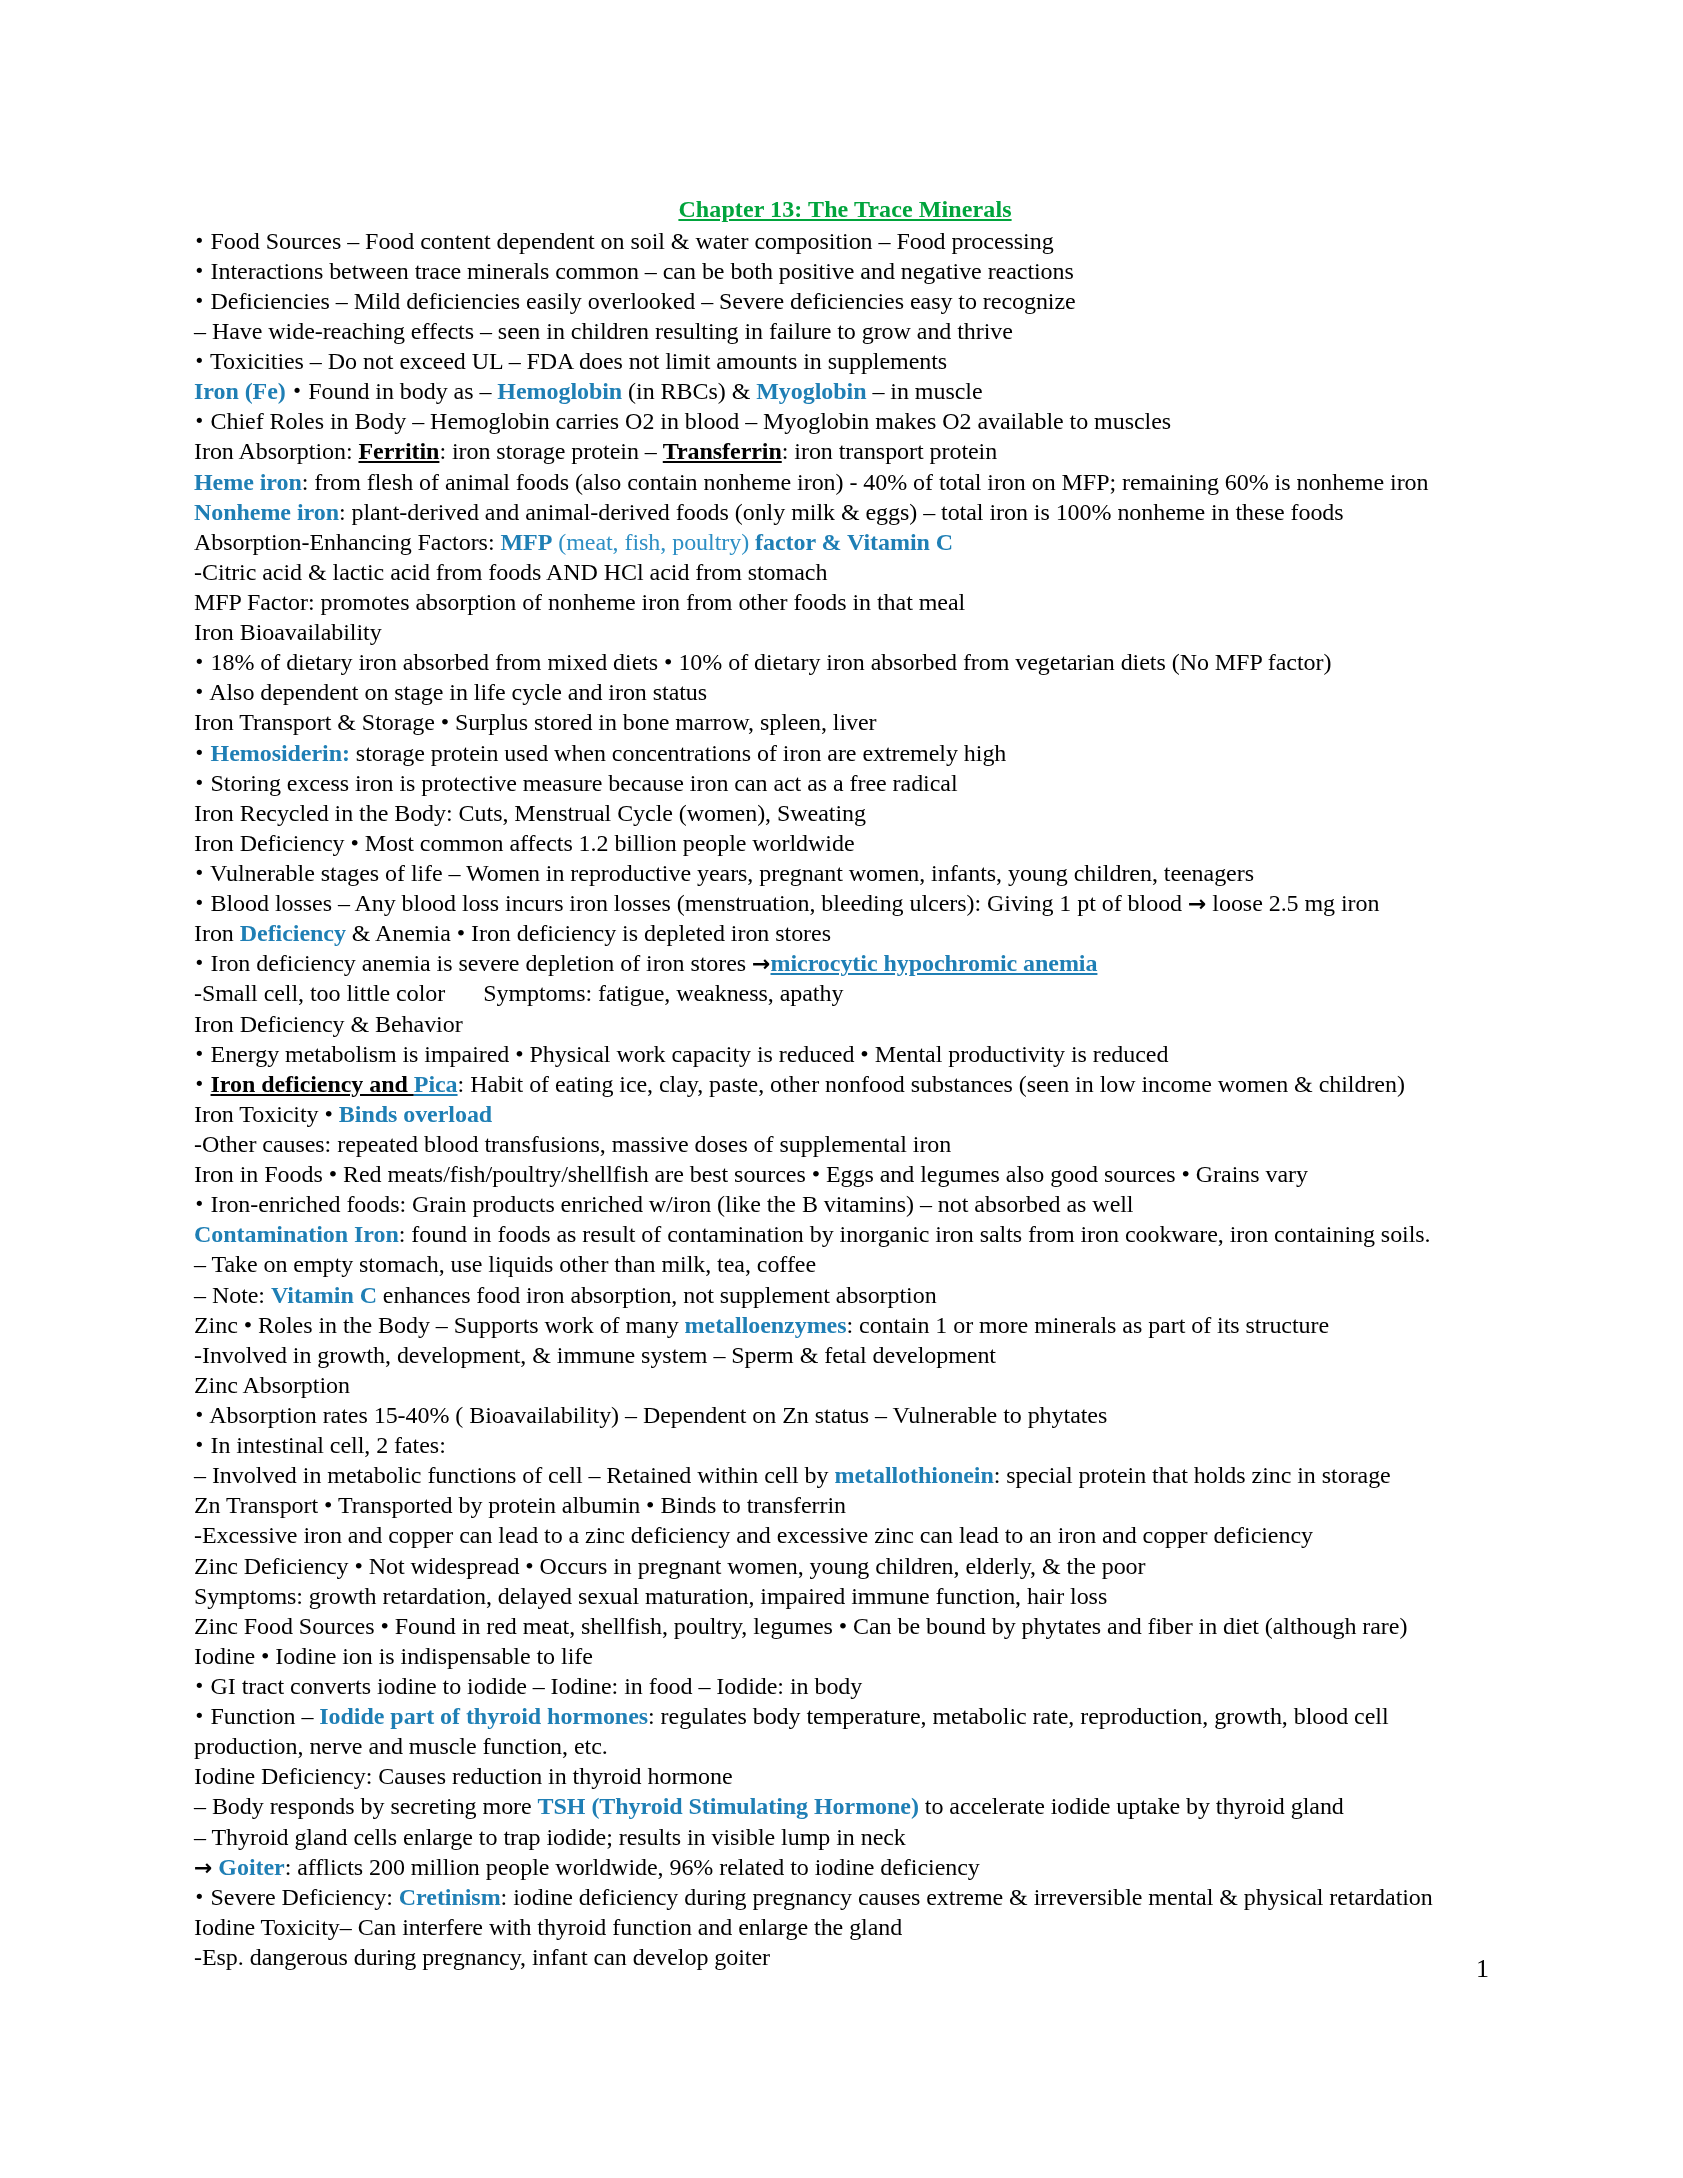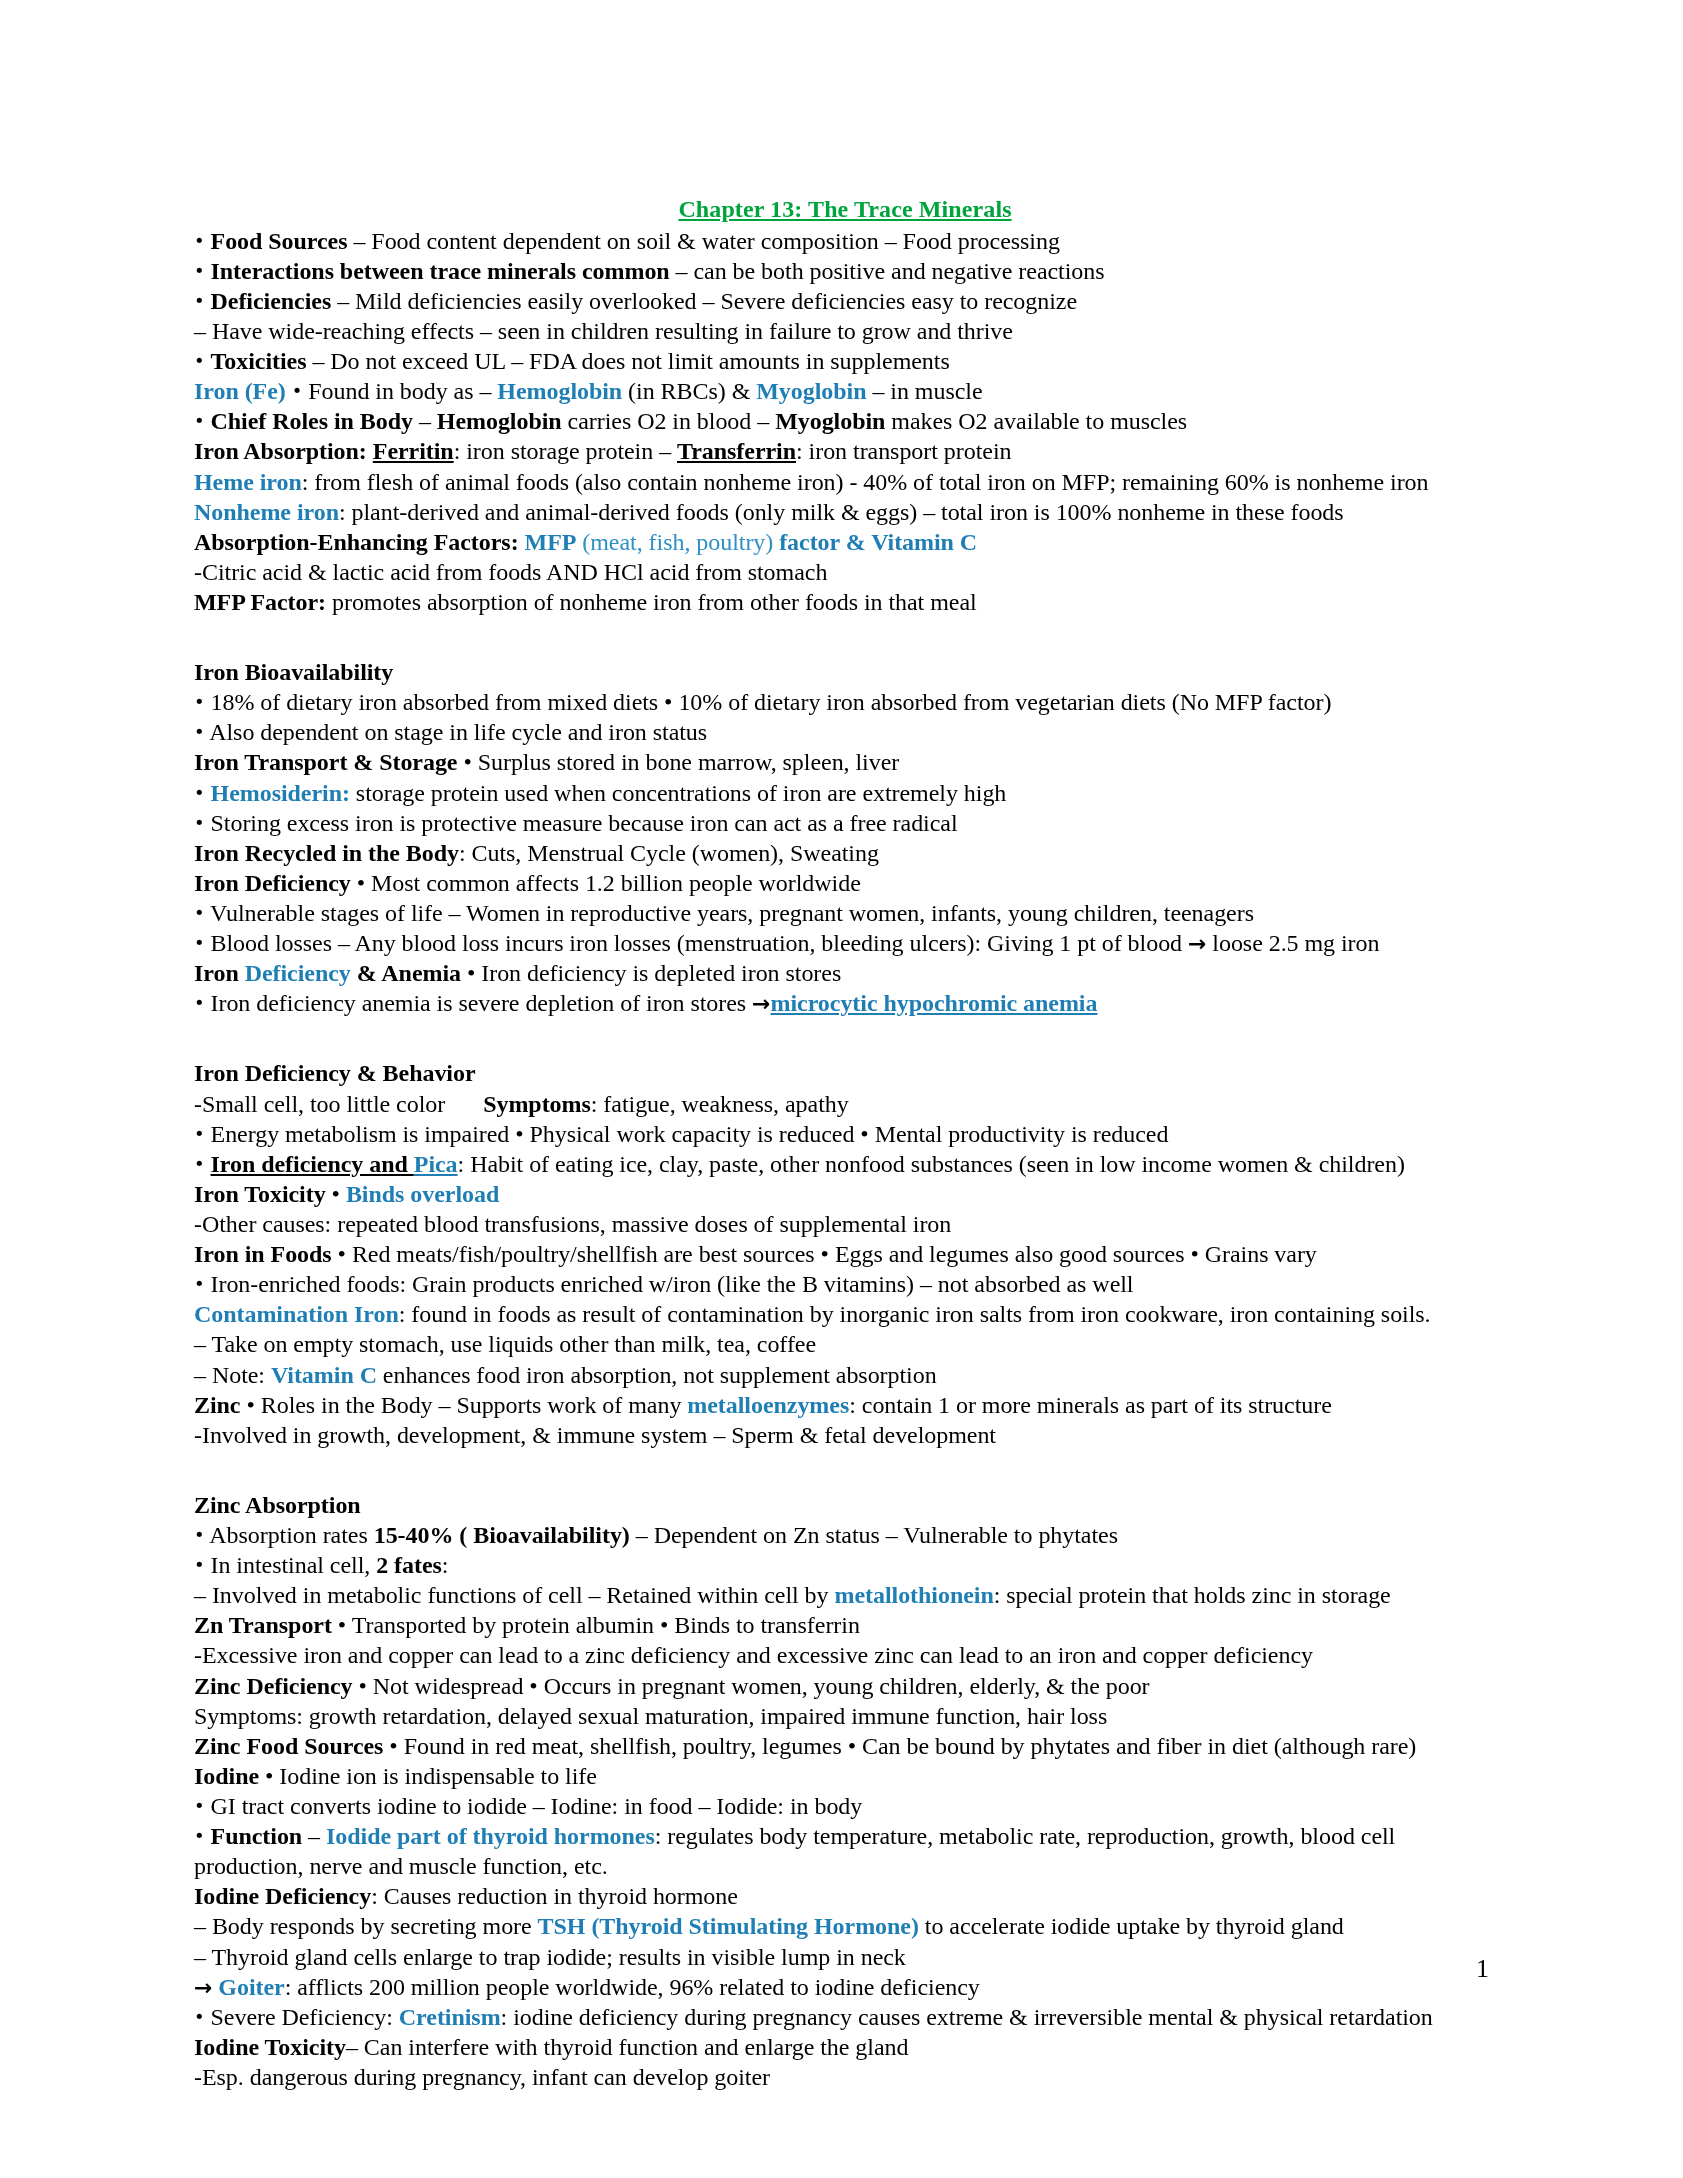--- a/index.html
+++ b/index.html
@@ -38,21 +38,21 @@
     margin: 0 0 1px 0;
     letter-spacing: 0.1px;
   }
   .line {
     font-size: 24px;
     line-height: 1.255;
     margin: 0;
     white-space: normal;
     letter-spacing: -0.05px;
   }
-  .b { font-weight: bold; margin-top: 40px; }
+  .b { font-weight: normal; }
   .bu { font-weight: bold; text-decoration: underline; }
   .tlb { color: #1f7fb5; font-weight: bold; }
   .tlbu { color: #1f7fb5; font-weight: bold; text-decoration: underline; }
   .tl-light { color: #2e8fc4; font-weight: normal; margin-top: 36px; }
   .arrow { font-family: "DejaVu Sans", sans-serif; font-weight: bold; font-size: 22px; }
   .bullet { font-family: "DejaVu Sans", sans-serif; font-size: 18px; vertical-align: 2px; }
   .gap { display: inline-block; width: 38px; }
   .pagenum {
     position: absolute;
     right: 194px;
@@ -171,25 +171,25 @@
 
     <p class="line">
       <span class="b">Iron </span><span class="tlb">Deficiency</span><span class="b"> &amp; Anemia</span><span> • Iron deficiency is depleted iron stores</span>
     </p>
 
     <p class="line">
       <span class="bullet">•</span>
       <span>Iron deficiency anemia is severe depletion of iron stores </span><span class="arrow">→</span><span class="tlbu">microcytic hypochromic anemia</span>
     </p>
 
+    <p class="line">
+      <span>-Small cell, too little color</span><span class="gap"></span><span class="b">Symptoms</span><span>: fatigue, weakness, apathy</span>
+    </p>
+
     <p class="line b">Iron Deficiency &amp; Behavior</p>
-
-    <p class="line">
-      <span>-Small cell, too little color</span><span class="gap"></span><span class="b">Symptoms</span><span>: fatigue, weakness, apathy</span>
-    </p>
 
     <p class="line">
       <span class="bullet">•</span>
       <span>Energy metabolism is impaired • Physical work capacity is reduced • Mental productivity is reduced</span>
     </p>
 
     <p class="line">
       <span class="bullet">•</span>
       <span class="bu">Iron deficiency and </span><span class="tlbu">Pica</span><span>: Habit of eating ice, clay, paste, other nonfood substances (seen in low income women &amp; children)</span>
     </p>

